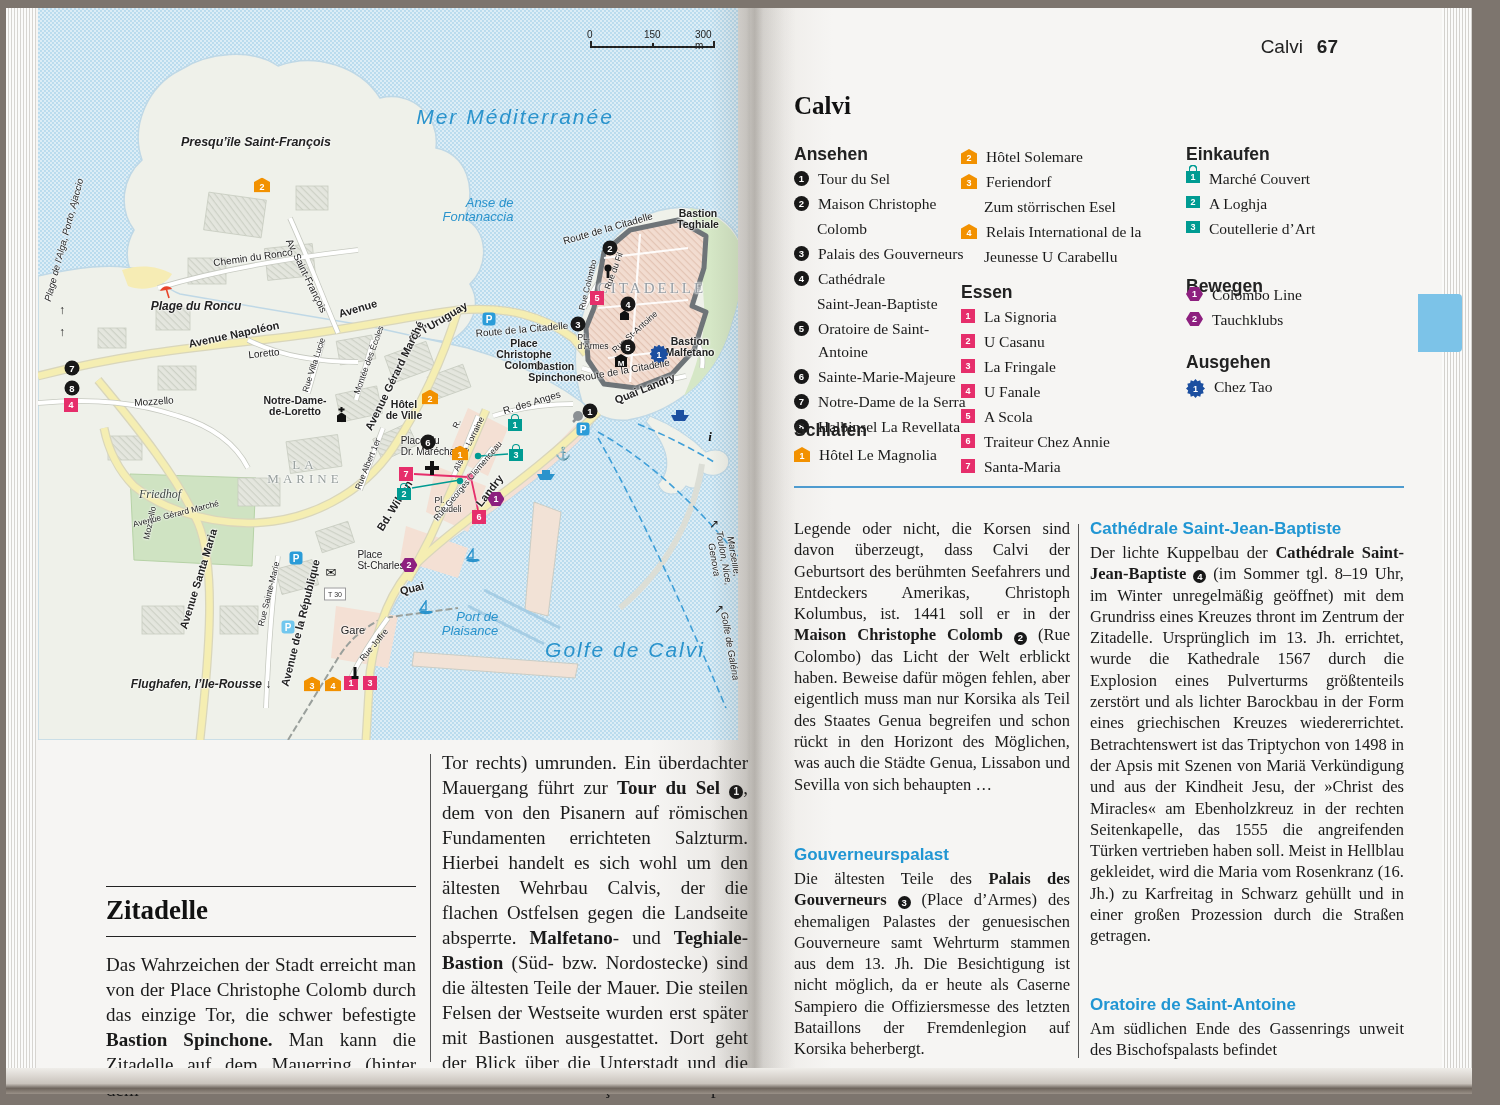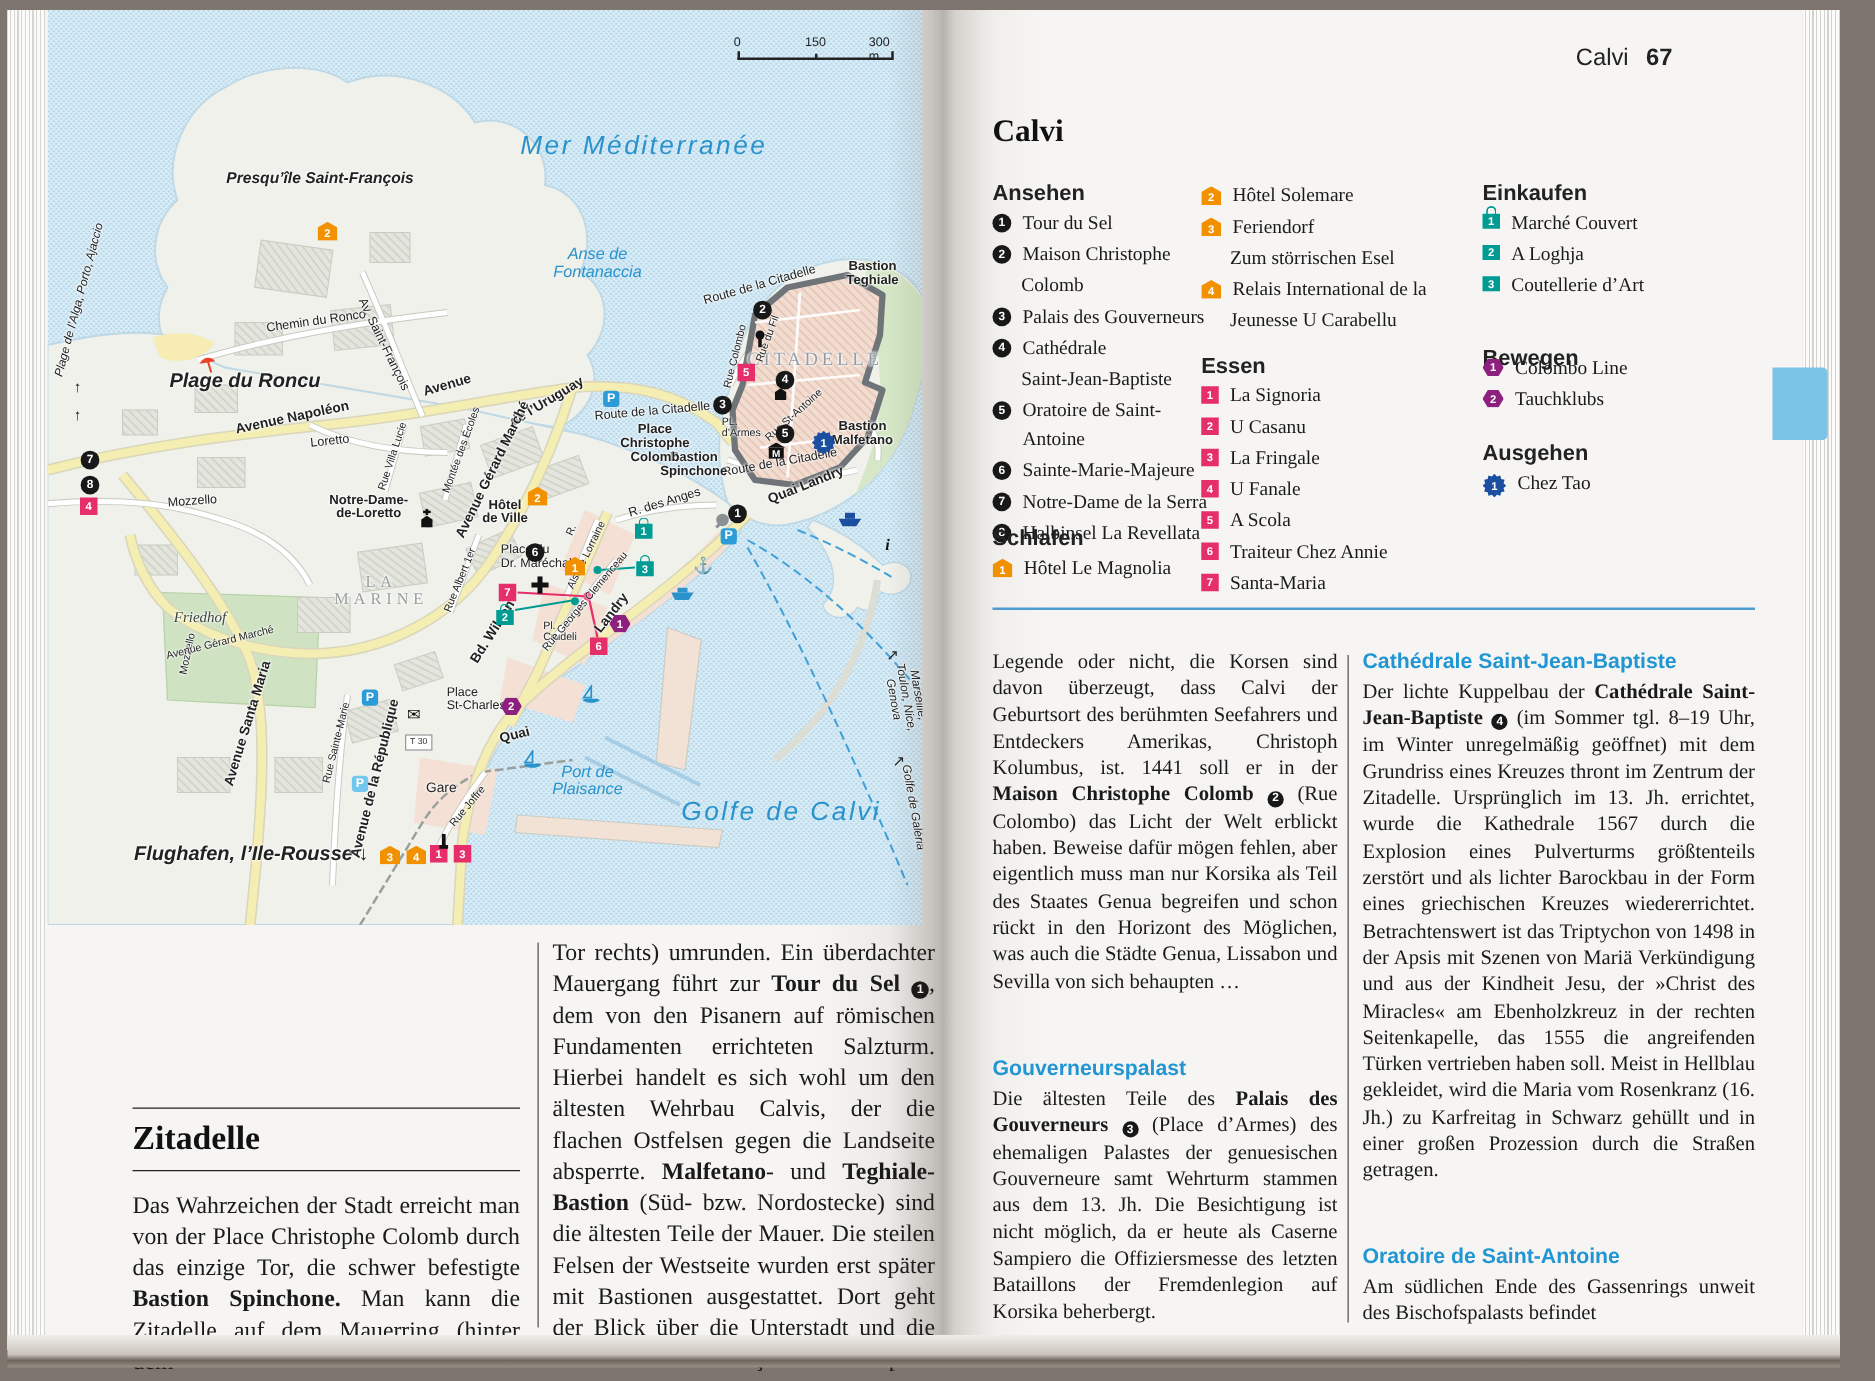--- a/index.html
+++ b/index.html
@@ -20,23 +20,23 @@
     background:linear-gradient(to bottom,#efede9,#c9c3bc 60%,#6e655d 78%,#9a9188 100%);}
   .blue-tab{position:absolute;left:1418px;top:294px;width:44px;height:58px;background:#7cc3e8;
     border-radius:0 4px 4px 0;}
   
   .map{position:absolute;left:38px;top:8px;width:700px;height:732px;overflow:hidden;}
   .map svg{position:absolute;left:0;top:0;}
   .map-overlay{position:absolute;left:0;top:0;width:100%;height:100%;}
   .ml{position:absolute;transform:translate(-50%,-50%);white-space:nowrap;color:#222;
       text-shadow:0 0 2px #fff,0 0 2px #fff,0 0 3px #fff;line-height:1.05;}
   .sea-xl{font-size:21px;font-style:italic;color:#2a93cc;letter-spacing:2px;text-shadow:none;}
-  .sea-md{font-size:13px;font-style:italic;color:#2a93cc;text-align:center;text-shadow:none;}
+  .sea-md{font-size:13px;font-style:italic;color:#2a93cc;text-align:right;text-shadow:none;}
   .place{font-size:12.5px;font-weight:bold;font-style:italic;}
-  .place-sm{font-size:16px;font-weight:bold;font-style:italic;}
+  .place-sm{font-size:12px;font-weight:bold;font-style:italic;}
   .area-it{font-size:12px;font-style:italic;font-family:"Liberation Serif",serif;color:#3c4440;}
   .district{font-family:"Liberation Serif",serif;font-size:13px;color:#98a09e;letter-spacing:4px;text-align:center;}
   .district2{font-family:"Liberation Serif",serif;font-size:15px;color:#959ca2;letter-spacing:3px;}
   .street{font-size:10px;}
   .street-xs{font-size:8.5px;}
   .street-bold{font-size:11px;font-weight:bold;}
   .poi{font-size:10.5px;font-weight:bold;text-align:center;}
   .poi-lg{font-size:11px;font-weight:normal;}
   .edge-it{font-size:9.5px;font-style:italic;text-align:center;}
   .edge-arrow{font-size:12px;text-shadow:none;}

